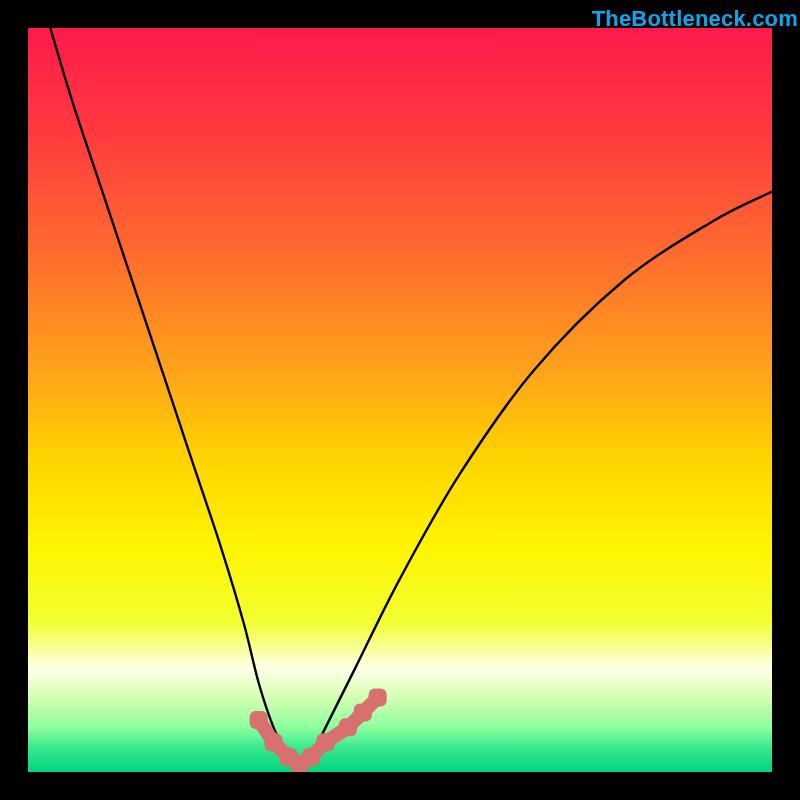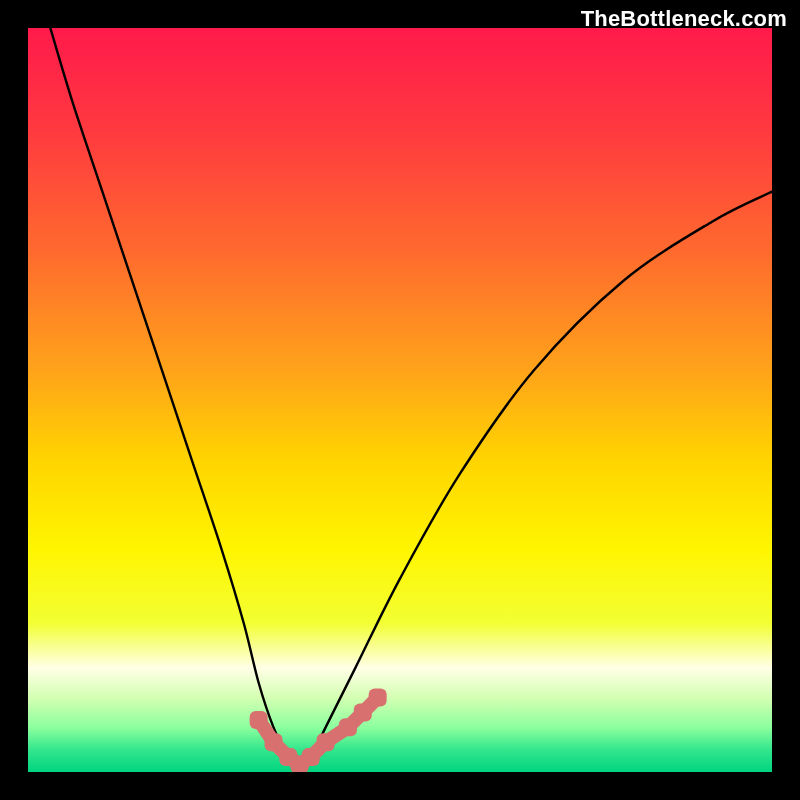--- a/index.html
+++ b/index.html
@@ -23,25 +23,25 @@
     height: 744px;
     overflow: hidden;
   }
   .gradient {
     position: absolute;
     inset: 0;
   }
   .watermark {
     position: absolute;
     top: 6px;
-    right: 13px;
+    right: 2px;
     font-family: Arial, Helvetica, sans-serif;
     font-size: 22px;
     font-weight: 600;
-    color: #ffffff;
+    color: #0ea5e9;
     letter-spacing: 0.2px;
     user-select: none;
   }
   svg.curve {
     position: absolute;
     inset: 0;
   }
 </style>
 </head>
 <body>

